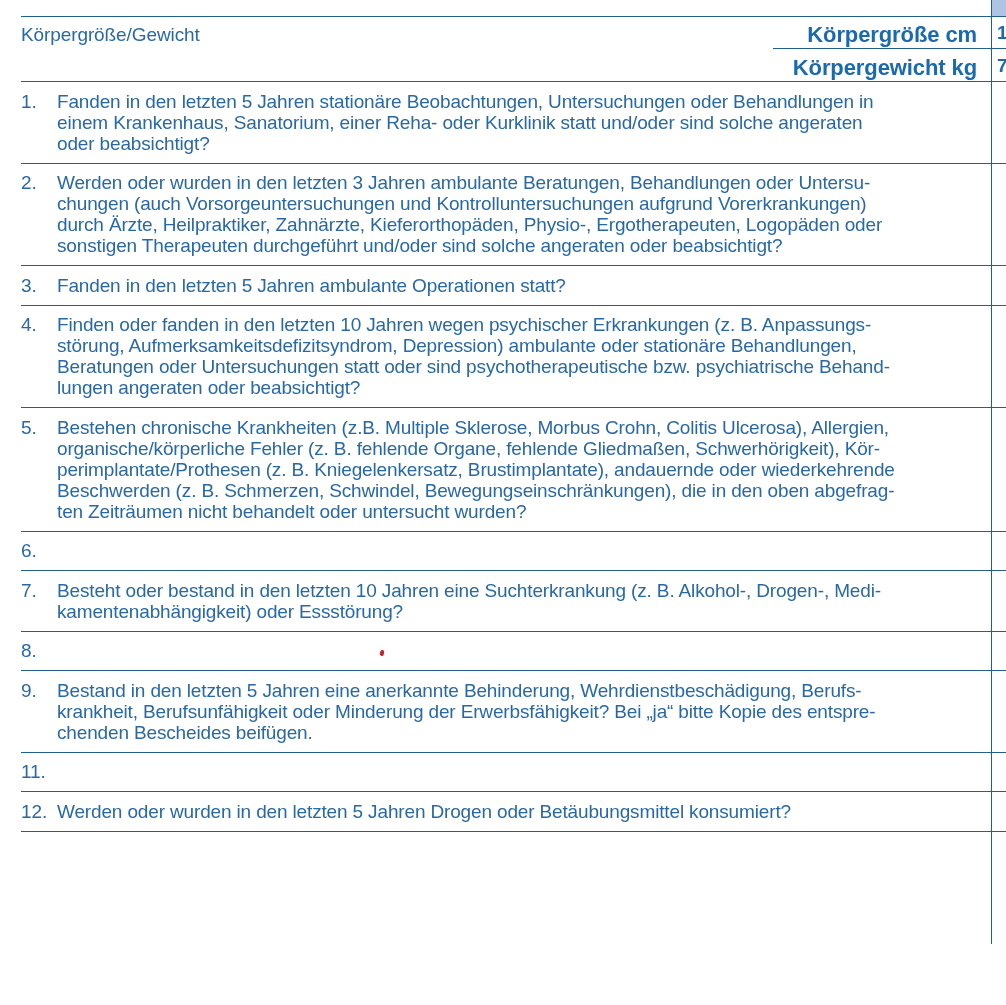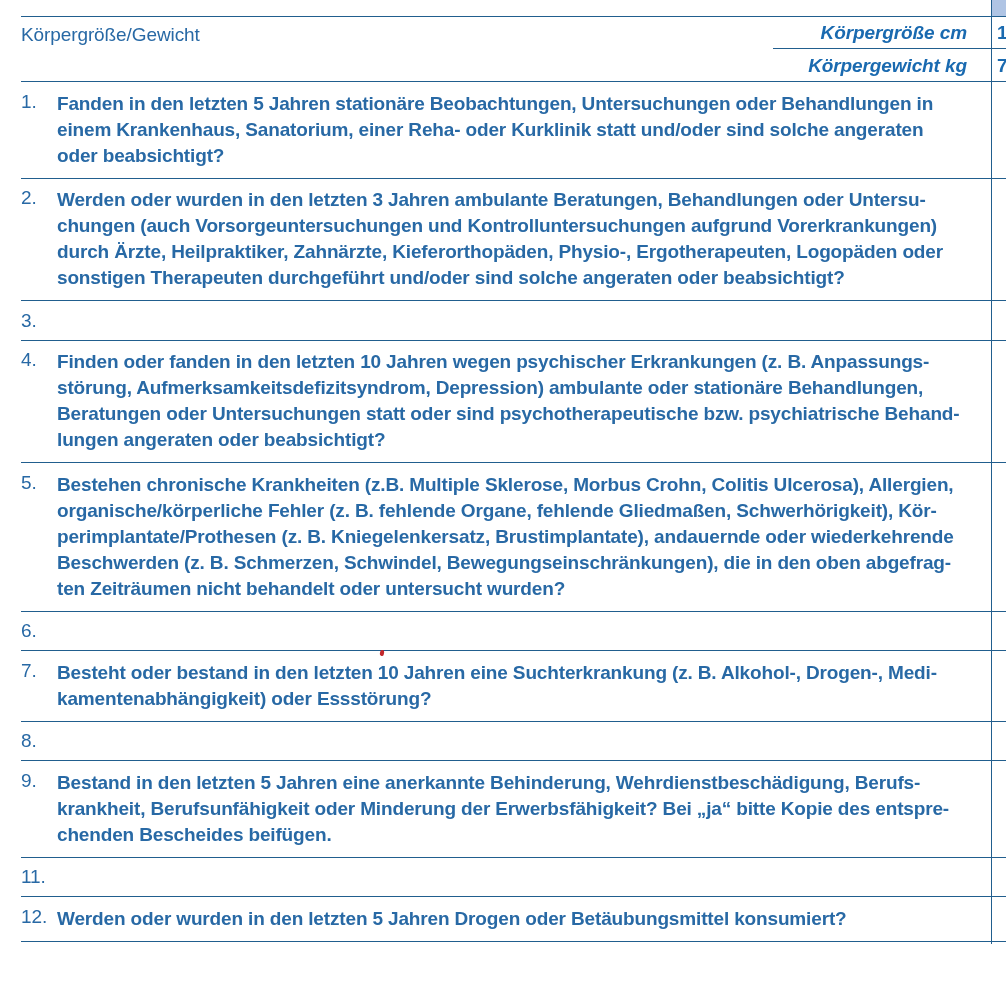--- a/index.html
+++ b/index.html
@@ -33,26 +33,25 @@
     background: var(--answer-fill, #afc4e4);
   }
   .hw-label {
     position: absolute;
     left: 21px; top: 24px;
     font-size: 19px;
     letter-spacing: -0.1px;
   }
   .hw-right-label {
     position: absolute;
-    right: 39px;
-    font-size: 19px;
+    right: 29px;
+    font-size: 22px;
     font-weight: 700;
     color: var(--label-blue, #1a6ab0);
     letter-spacing: -0.1px;
-    font-style: italic;
   }
   .hw-height { top: 22px; }
   .hw-weight { top: 55px; }
   .value-cell {
     position: absolute;
     left: 997px;
     width: 20px;
     font-size: 19px;
     font-weight: 700;
     color: var(--label-blue, #1a6ab0);
@@ -72,24 +71,23 @@
   .q-num {
     flex: 0 0 36px;
     font-size: 19px;
     line-height: 21px;
     letter-spacing: -0.1px;
   }
   .q-text {
     flex: 1 1 auto;
     padding-right: 26px;
     font-size: 19px;
-    line-height: 26px;
+    line-height: 21px;
     letter-spacing: -0.15px;
     white-space: pre-line;
-    font-weight: bold;
   }
   .red-artifact {
     position: absolute;
     left: 380px; top: 650px;
     width: 4px; height: 6px;
     border-radius: 2px;
     background: var(--artifact-red, #c3272b);
     transform: rotate(12deg);
   }
 </style>
@@ -125,20 +123,21 @@
   <div class="q-row">
     <div class="q-num">2.</div>
     <div class="q-text">Werden oder wurden in den letzten 3 Jahren ambulante Beratungen, Behandlungen oder Untersu-
 chungen (auch Vorsorgeuntersuchungen und Kontrolluntersuchungen aufgrund Vorerkrankungen)
 durch Ärzte, Heilpraktiker, Zahnärzte, Kieferorthopäden, Physio-, Ergotherapeuten, Logopäden oder
 sonstigen Therapeuten durchgeführt und/oder sind solche angeraten oder beabsichtigt?</div>
   </div>
 
   <div class="q-row">
     <div class="q-num">3.</div>
+    <div class="q-text">Fanden in den letzten 5 Jahren ambulante Operationen statt?</div>
   </div>
 
   <div class="q-row">
     <div class="q-num">4.</div>
     <div class="q-text">Finden oder fanden in den letzten 10 Jahren wegen psychischer Erkrankungen (z. B. Anpassungs-
 störung, Aufmerksamkeitsdefizitsyndrom, Depression) ambulante oder stationäre Behandlungen,
 Beratungen oder Untersuchungen statt oder sind psychotherapeutische bzw. psychiatrische Behand-
 lungen angeraten oder beabsichtigt?</div>
   </div>
 

